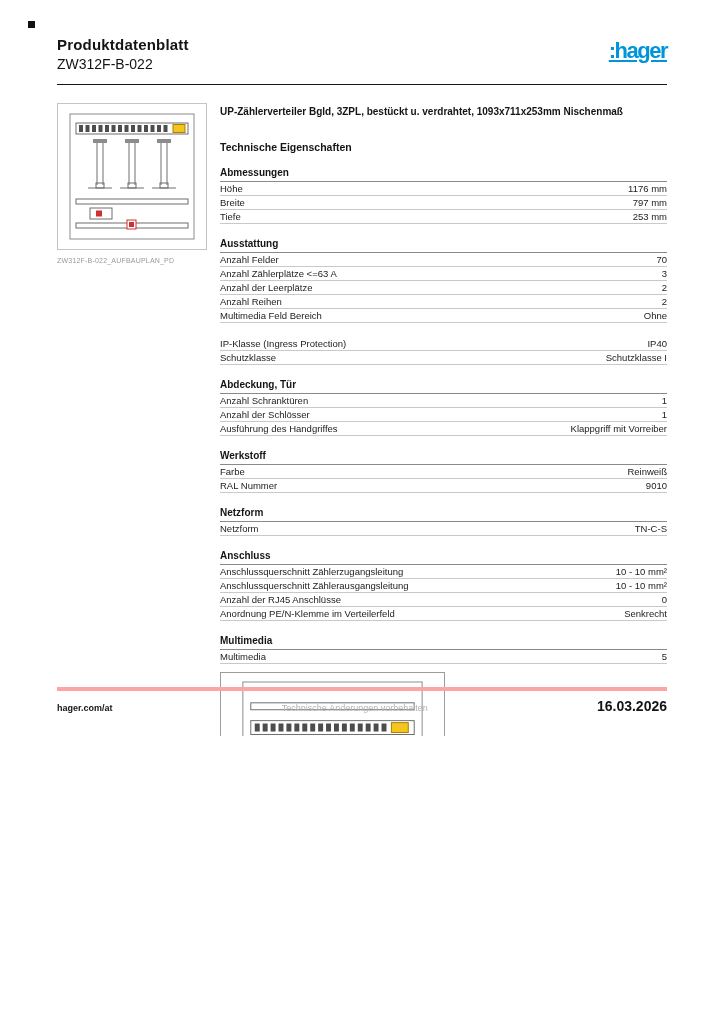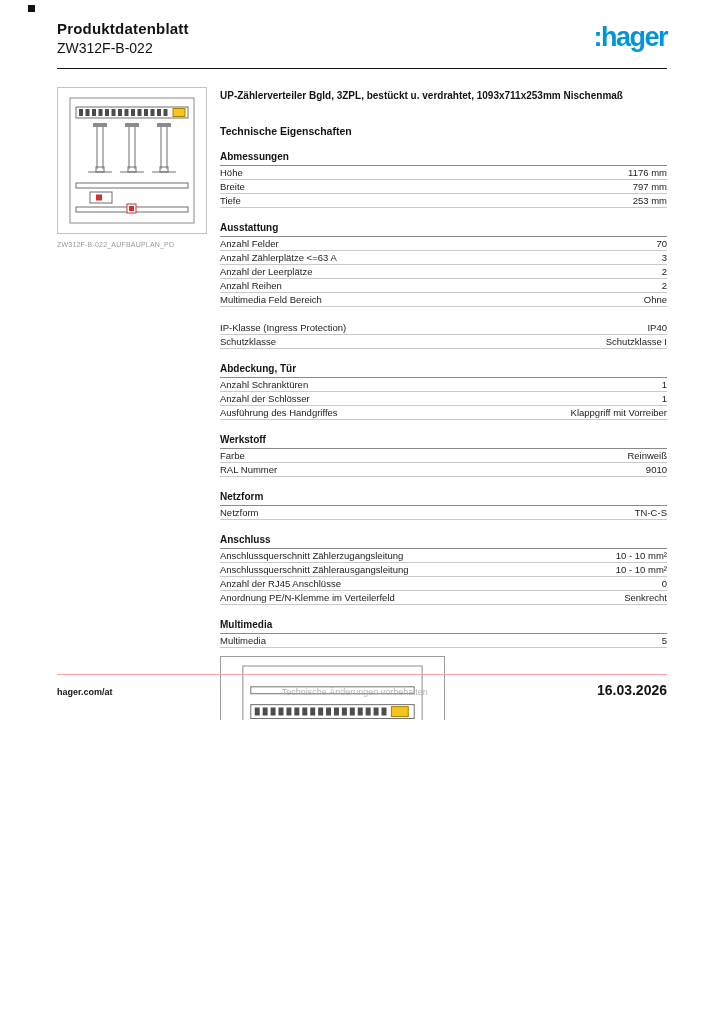--- a/index.html
+++ b/index.html
@@ -1,45 +1,45 @@
 <!DOCTYPE html>
 <html><head>
 <meta charset="utf-8">
 <style>
   * { margin:0; padding:0; box-sizing:border-box; }
   html,body { width:724px; height:1024px; background:#fff; }
   body { font-family:"Liberation Sans", sans-serif; color:#141414; }
-  .page { position:relative; width:724px; height:720px; background:#fff; overflow:hidden; }
+  .page { position:relative; width:724px; height:720px; background:#fff; overflow:hidden;margin-top:16px; }
   .print-mark { position:absolute; left:28px; top:5px; width:7px; height:7px; background:#111; }
   .inner { padding:20px 57px 0 57px; }
 
   .header { display:flex; justify-content:space-between; align-items:flex-start; border-bottom:1px solid #141414; padding-bottom:12px; }
   .doc-type { font-size:15px; font-weight:bold; letter-spacing:.2px; }
   .product-code { font-size:14px; margin-top:3px; }
-  .brand { color:#0095d8; font-size:27px; font-weight:bold; line-height:1; letter-spacing:-1.5px; margin-top:4px; }
+  .brand { color:#0095d8; font-size:22px; font-weight:bold; line-height:1; letter-spacing:-1.5px; margin-top:4px;text-decoration:underline; }
 
   .main { display:flex; gap:13px; margin-top:18px; }
   .left-col { flex:0 0 150px; width:150px; }
   .thumb-box { width:150px; height:147px; border:1px solid #c4c4c4; background:#fff; display:flex; align-items:center; justify-content:center; }
   .thumb-caption { margin-top:7px; font-size:7px; color:#9a9a9a; letter-spacing:.2px; white-space:nowrap; }
 
   .right-col { flex:1; min-width:0; }
   .product-title { font-size:10px; font-weight:bold; line-height:1.35; margin-top:2px; }
   .tech-heading { font-size:10.5px; font-weight:bold; margin-top:22px; }
 
   .sec { margin-top:14px; }
   .sec-title { font-size:10px; font-weight:bold; padding-bottom:3px; border-bottom:1px solid #8a8a8a; }
   .trow { display:flex; justify-content:space-between; align-items:center; height:14px; font-size:9.5px; color:#222; border-bottom:1px solid #c9c9c9; }
   .tl { overflow:hidden; white-space:nowrap; }
   .tv { text-align:right; white-space:nowrap; padding-left:10px; }
 
   .drawings-heading { font-size:10.5px; font-weight:bold; margin-top:16px; }
   .large-box { margin-top:8px; width:225px; height:230px; border:1px solid #9c9c9c; background:#fff; display:flex; align-items:center; justify-content:center; }
 
-  .footer { position:absolute; left:57px; right:57px; bottom:22px; border-top:1px solid #fca5a5; padding-top:7px; display:flex; justify-content:space-between; align-items:baseline; }
+  .footer { position:absolute; left:57px; right:57px; bottom:22px; border-top:4px solid #fca5a5; padding-top:7px; display:flex; justify-content:space-between; align-items:baseline; }
   .f-left { font-size:9px; font-weight:bold; }
   .f-center { font-size:9px; color:#b3b3b3; }
   .f-right { font-size:14px; font-weight:bold; }
 </style>
 </head>
 <body>
 
 <div class="page">
   <div class="print-mark"></div>
   <div class="inner">

